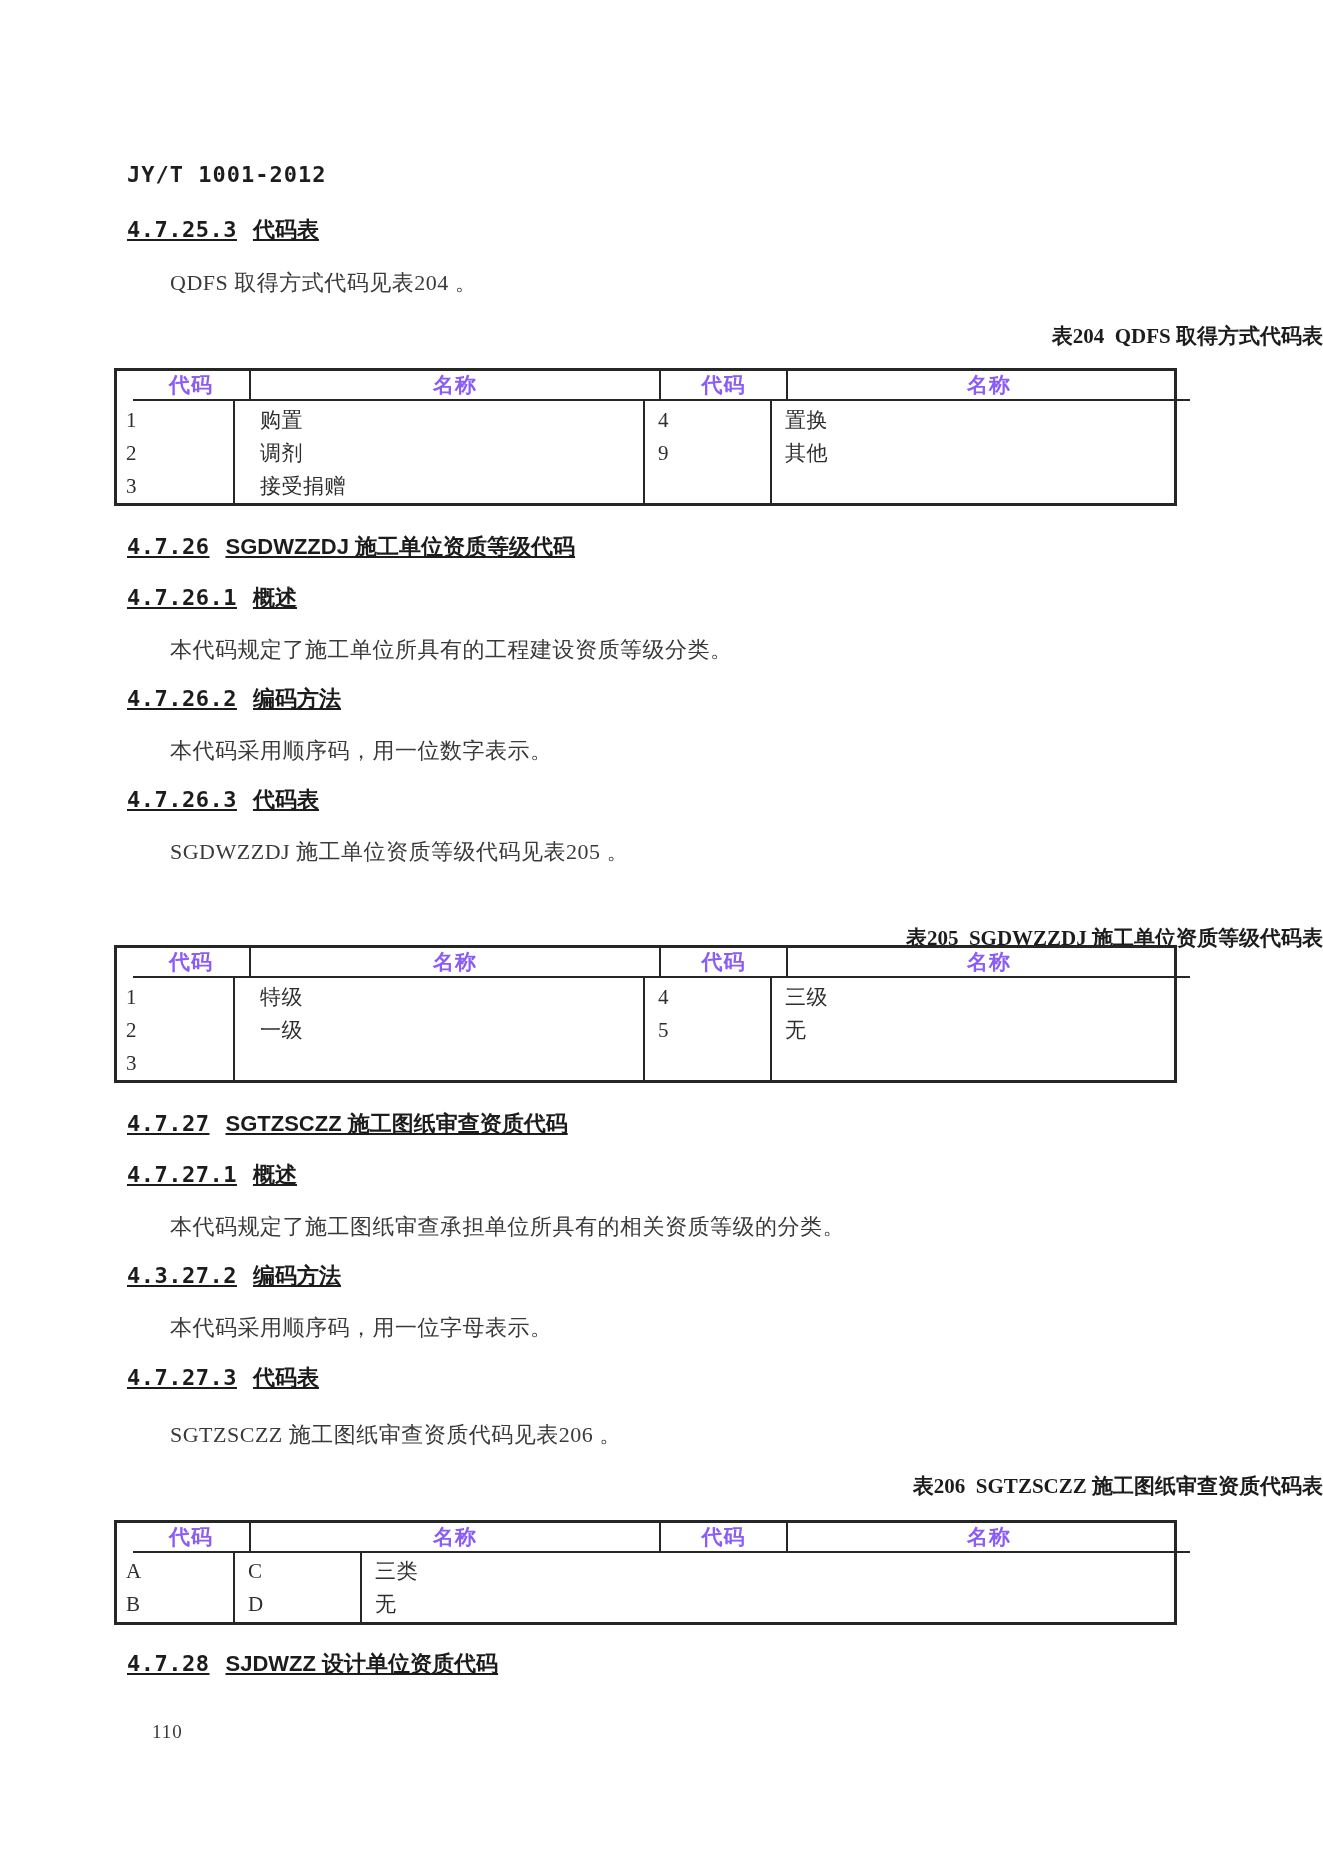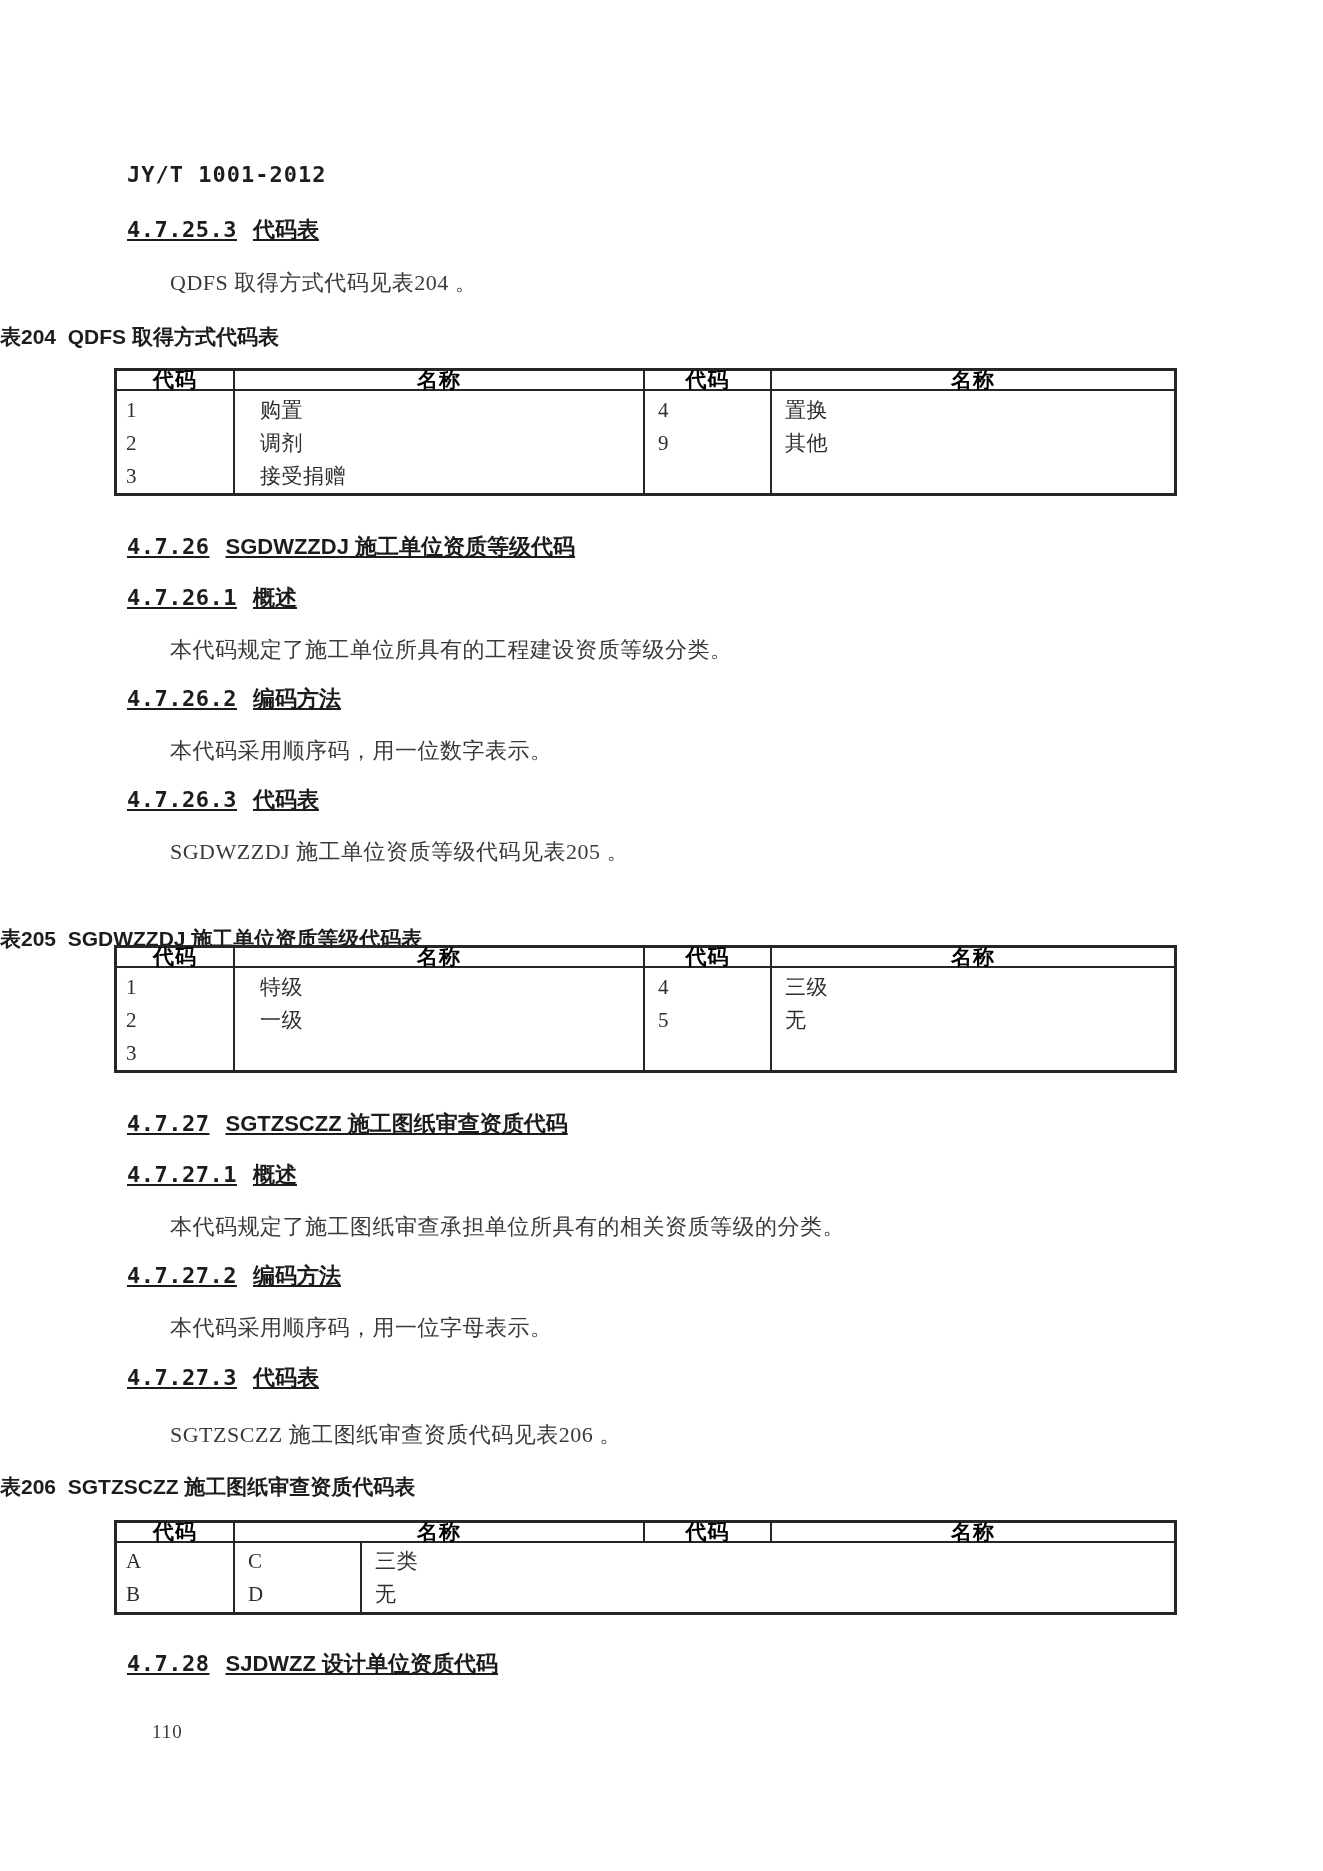--- a/index.html
+++ b/index.html
@@ -29,43 +29,43 @@
   .heading .hnum{
     font-family:"DejaVu Sans Mono","Liberation Mono",monospace;
     font-weight:700;margin-right:16px;letter-spacing:0.5px;
   }
   .para{
     left:170px;
     font-size:22px;color:#3a3a3a;line-height:1.1;
     letter-spacing:0.5px;white-space:pre;
   }
   .table-title{
-    left:0;width:100%;text-align:left;
-    font-family:Liberation Sans, sans-serif;
+    left:0;width:100%;text-align:right;
+    font-family:Liberation Serif, serif;
     font-size:21px;font-weight:700;color:#1c1c1c;line-height:1;
     white-space:pre;
   }
   .page-number{
     left:152px;
     font-size:19px;color:#3a3a3a;line-height:1;letter-spacing:1px;
   }
 
   
   .code-table{
     left:114px;width:1063px;
     border:3px solid #262626;
     box-sizing:border-box;
     background:#ffffff;
   }
   .ct-row{display:flex;width:100%;box-sizing:border-box;}
   .ct-head{
-    height:20px;
+    height:30px;
     border-bottom:2px solid #262626;
     font-family:"Liberation Sans","DejaVu Sans",sans-serif;
-    font-weight:700;color:#000000;font-size:21px;
+    font-weight:700;color:#8b5cf6;font-size:21px;margin-left:16px;
   }
   .ct-head .ct-c{
     display:flex;align-items:center;justify-content:center;
     letter-spacing:1px;
   }
   .ct-c{box-sizing:border-box;height:100%;}
   .c1{width:118px;border-right:2px solid #262626;}
   .c2{width:410px;border-right:2px solid #262626;}
   .c3{width:127px;border-right:2px solid #262626;}
   .c4{width:400px;flex:1;}
@@ -167,21 +167,21 @@
       </div>
     </div>
   </div>
 
   <div class="abs heading" style="top:1113px"><span class="hnum">4.7.27</span><span class="hlabel">SGTZSCZZ 施工图纸审查资质代码</span></div>
 
   <div class="abs heading" style="top:1164px"><span class="hnum">4.7.27.1</span><span class="hlabel">概述</span></div>
 
   <div class="abs para" style="top:1215px">本代码规定了施工图纸审查承担单位所具有的相关资质等级的分类。</div>
 
-  <div class="abs heading" style="top:1265px"><span class="hnum">4.7.27.2</span><span class="hlabel">编码方法</span></div>
+  <div class="abs heading" style="top:1265px"><span class="hnum">4.3.27.2</span><span class="hlabel">编码方法</span></div>
 
   <div class="abs para" style="top:1316px">本代码采用顺序码，用一位字母表示。</div>
 
   <div class="abs heading" style="top:1367px"><span class="hnum">4.7.27.3</span><span class="hlabel">代码表</span></div>
 
   <div class="abs para" style="top:1423px">SGTZSCZZ 施工图纸审查资质代码见表206 。</div>
 
   <div class="abs table-title" style="top:1476px">表206  SGTZSCZZ 施工图纸审查资质代码表</div>
 
   <div class="abs code-table" style="top:1520px">

